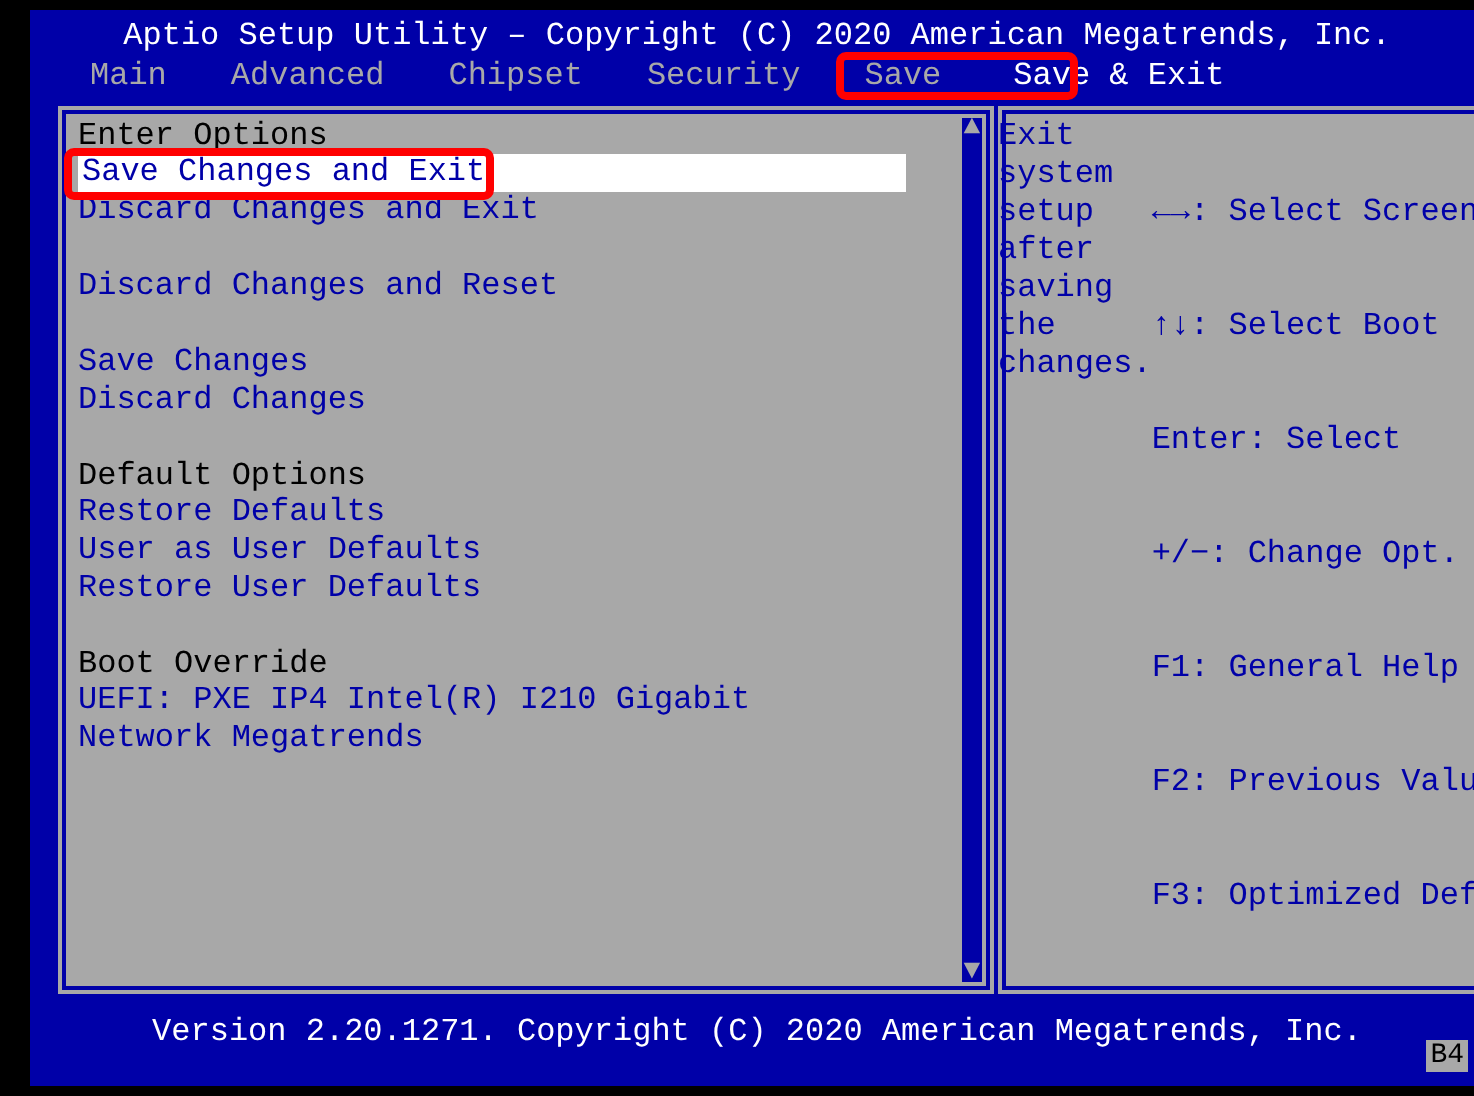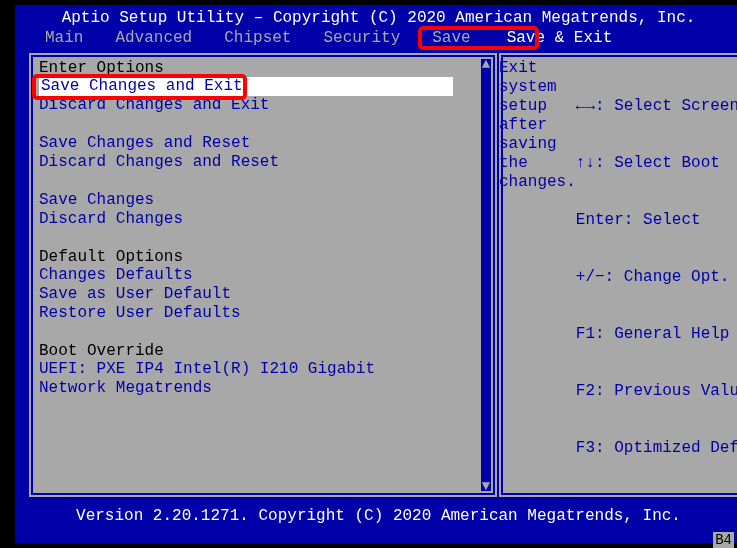--- a/index.html
+++ b/index.html
@@ -129,21 +129,21 @@
   }
   .key-hints div { white-space: pre; }
   .footer {
     text-align: center;
     color: var(--text-white);
     padding: 8px 0 0 0;
   }
   .badge {
     position: absolute;
     right: 3px;
-    bottom: 0;
+    bottom: 12px;
     background: var(--panel-gray);
     color: var(--text-black);
     font-size: 14px;
     padding: 0 2px;
   }
   .item-highlight {
     position: absolute;
     border: 4px solid var(--highlight-red);
     border-radius: 5px;
     pointer-events: none;
@@ -167,29 +167,28 @@
 
   <div class="tab-highlight" style="left:403px; top:21px; width:121px; height:24px;"></div>
 
   <div class="main-area">
 
     <div class="left">
       <div class="section-header">Enter Options</div>
       <div class="opt hl">Save Changes and Exit</div>
       <div class="opt">Discard Changes and Exit</div>
       <div class="blank-line"></div>
-      <div class="opt">Save Changes and Reset</div>
       <div class="opt">Discard Changes and Reset</div>
       <div class="blank-line"></div>
       <div class="opt">Save Changes</div>
       <div class="opt">Discard Changes</div>
       <div class="blank-line"></div>
       <div class="section-header">Default Options</div>
-      <div class="opt">Changes Defaults</div>
-      <div class="opt">Save as User Default</div>
+      <div class="opt">Restore Defaults</div>
+      <div class="opt">User as User Defaults</div>
       <div class="opt">Restore User Defaults</div>
       <div class="blank-line"></div>
       <div class="section-header">Boot Override</div>
       <div class="opt" style="margin-right:30px;">UEFI: PXE IP4 Intel(R) I210 Gigabit  Network Megatrends</div>
 
       <div class="scroll-strip">
         <div class="scroll-arrow up">▲</div>
         <div class="scroll-arrow down">▼</div>
       </div>
     </div>

